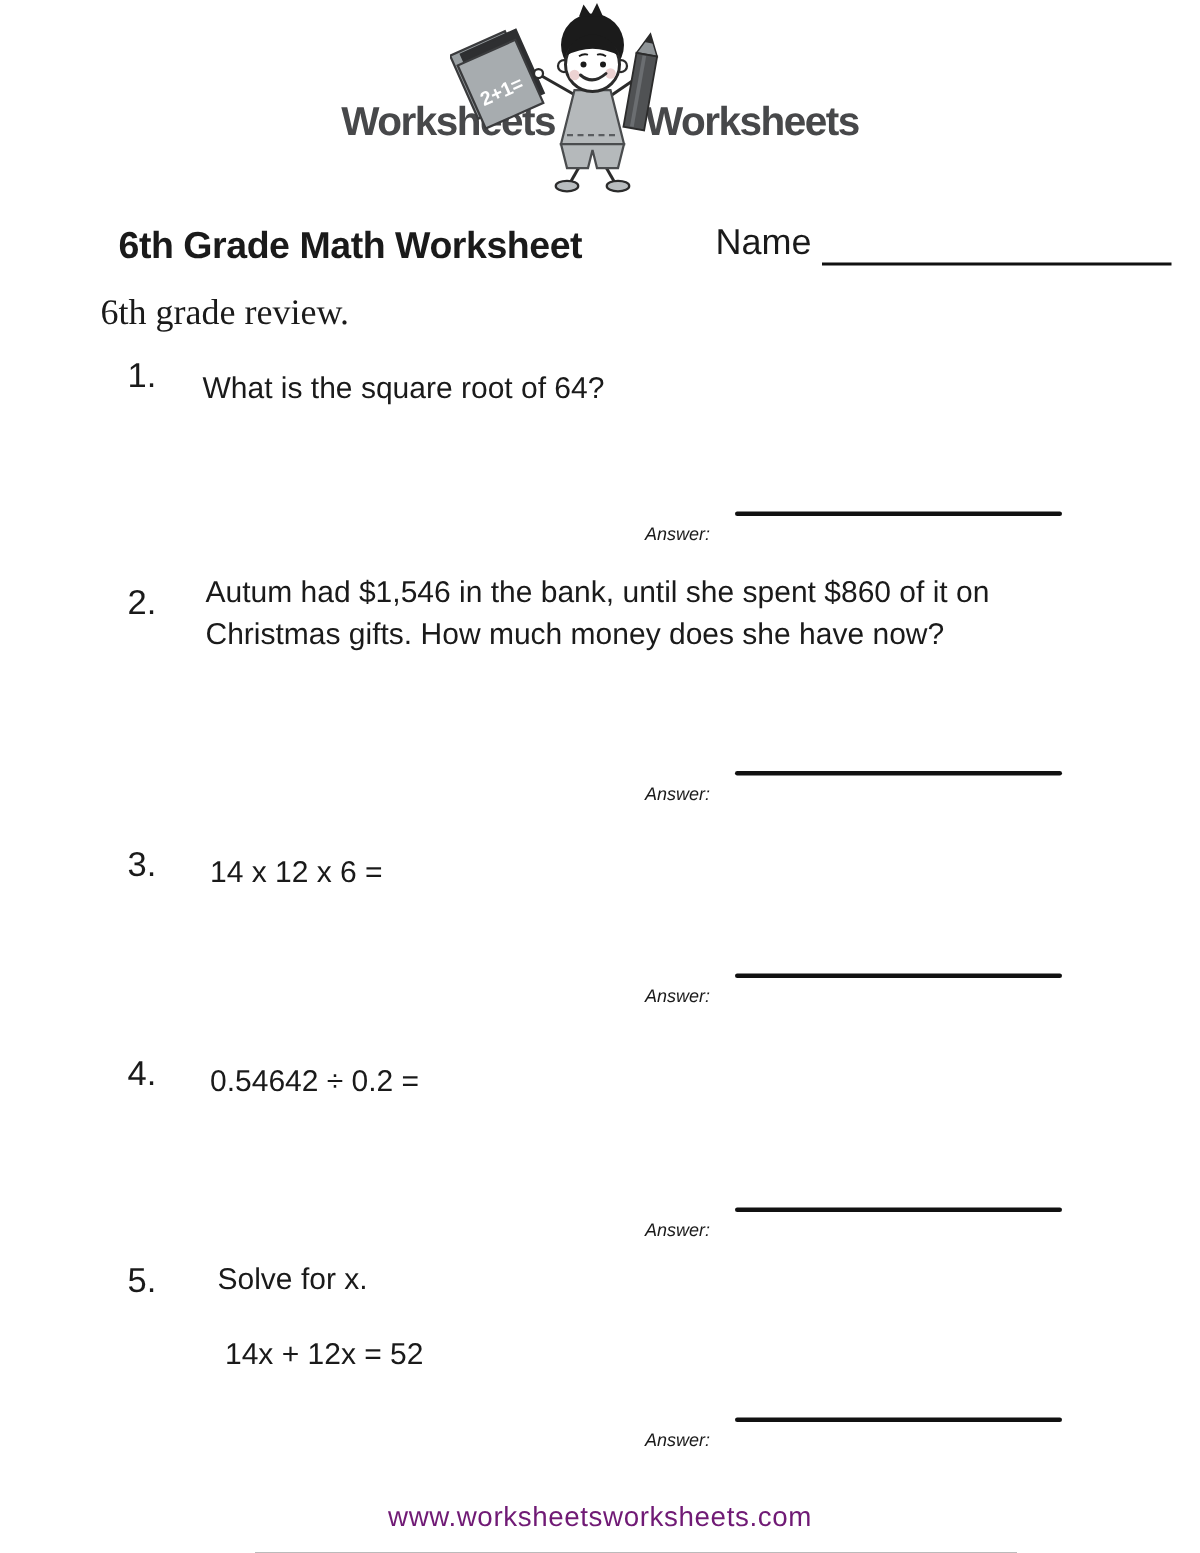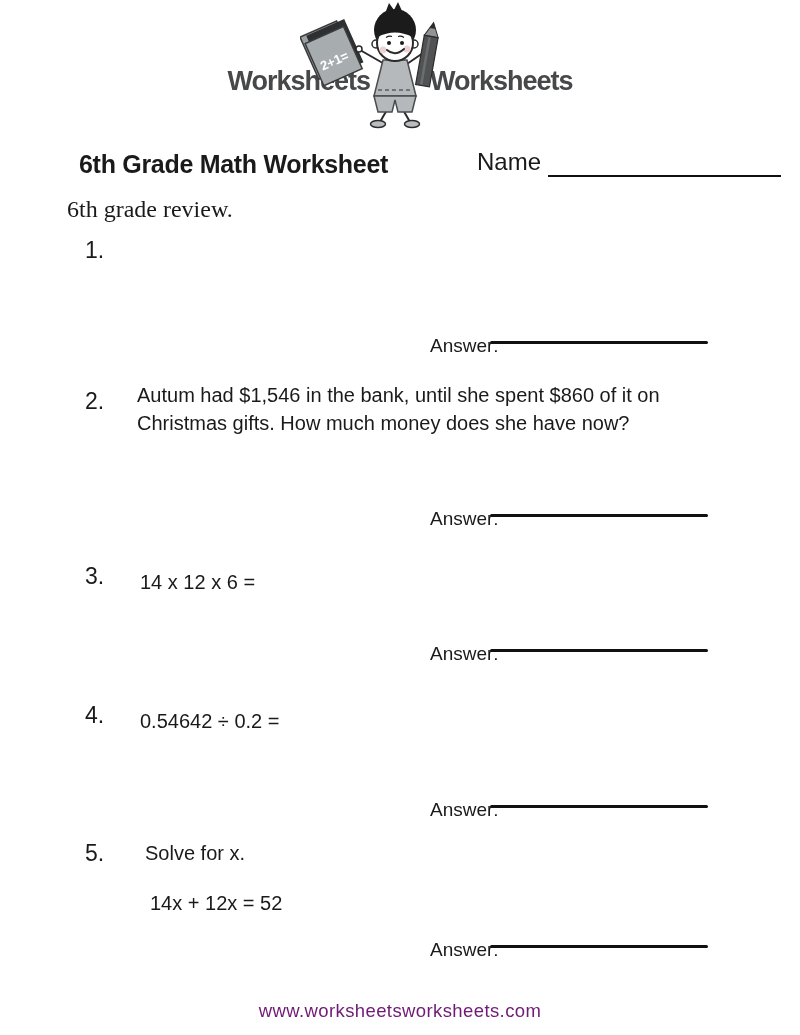--- a/index.html
+++ b/index.html
@@ -38,21 +38,21 @@
   .name-line{
     display:inline-block;width:233px;height:29px;
     border-bottom:2.5px solid #111;
   }
   .subtitle{position:absolute;left:67px;top:196px;font-size:24px;font-family:Liberation Serif, serif;}
   
   .q-num{position:absolute;font-size:23px;}
   .q-text{position:absolute;font-size:20px;line-height:28px;}
   .q-equation{position:absolute;font-size:20px;}
   .answer-row{position:absolute;left:430px;height:20px;}
-  .answer-label{position:absolute;left:0;top:4px;font-size:19px;}
+  .answer-label{position:absolute;left:0;top:18px;font-size:12px;font-style:italic;}
   .answer-line{
     position:absolute;left:60px;top:10px;
     width:218px;height:3px;background:#111;border-radius:2px;
   }
   
   .footer{
     position:absolute;left:0;right:0;top:1000px;
     text-align:center;font-size:18.5px;letter-spacing:0.4px;color:#701a75;
   }
 </style>
@@ -111,20 +111,21 @@
   <div class="title">6th Grade Math Worksheet</div>
 
   <div class="name-row">
     <span class="name-label">Name</span>
     <span class="name-line"></span>
   </div>
 
   <div class="subtitle">6th grade review.</div>
 
   <div class="q-num" style="left:85px;top:237px">1.</div>
+  <div class="q-text" style="left:135px;top:245px">What is the square root of 64?</div>
   <div class="answer-row" style="top:331px">
     <span class="answer-label">Answer:</span>
     <span class="answer-line"></span>
   </div>
 
   <div class="q-num" style="left:85px;top:388px">2.</div>
   <div class="q-text" style="left:137px;top:381px;width:590px">Autum had $1,546 in the bank, until she spent $860 of it on Christmas gifts. How much money does she have now?</div>
   <div class="answer-row" style="top:504px">
     <span class="answer-label">Answer:</span>
     <span class="answer-line"></span>

